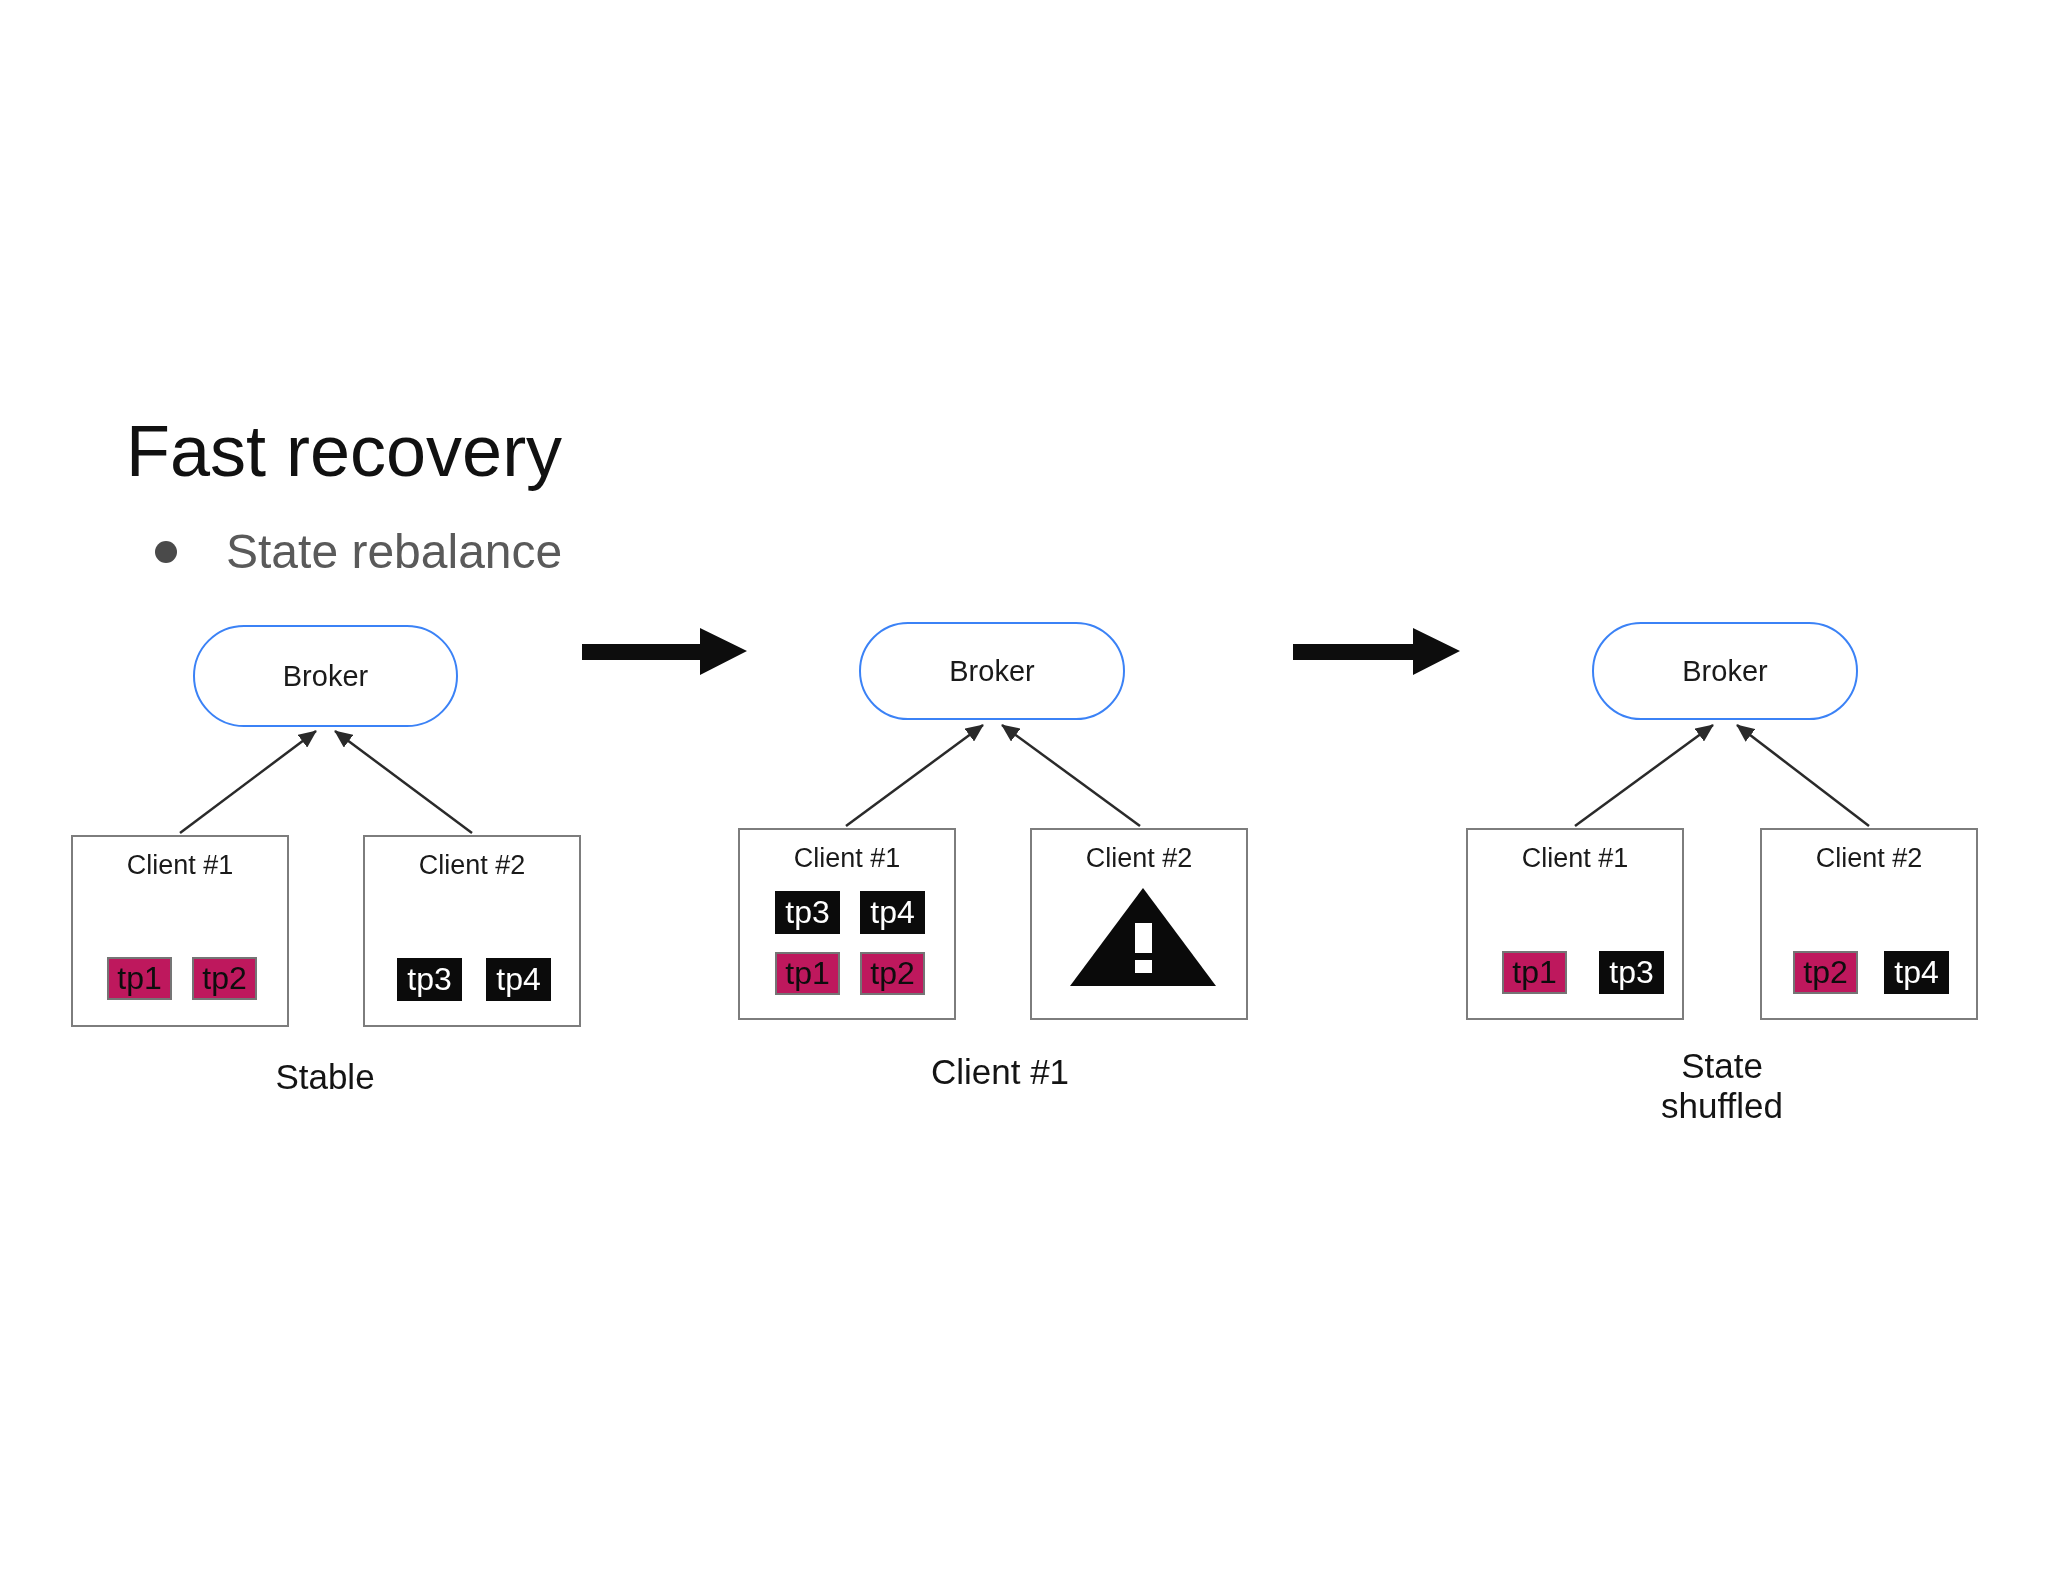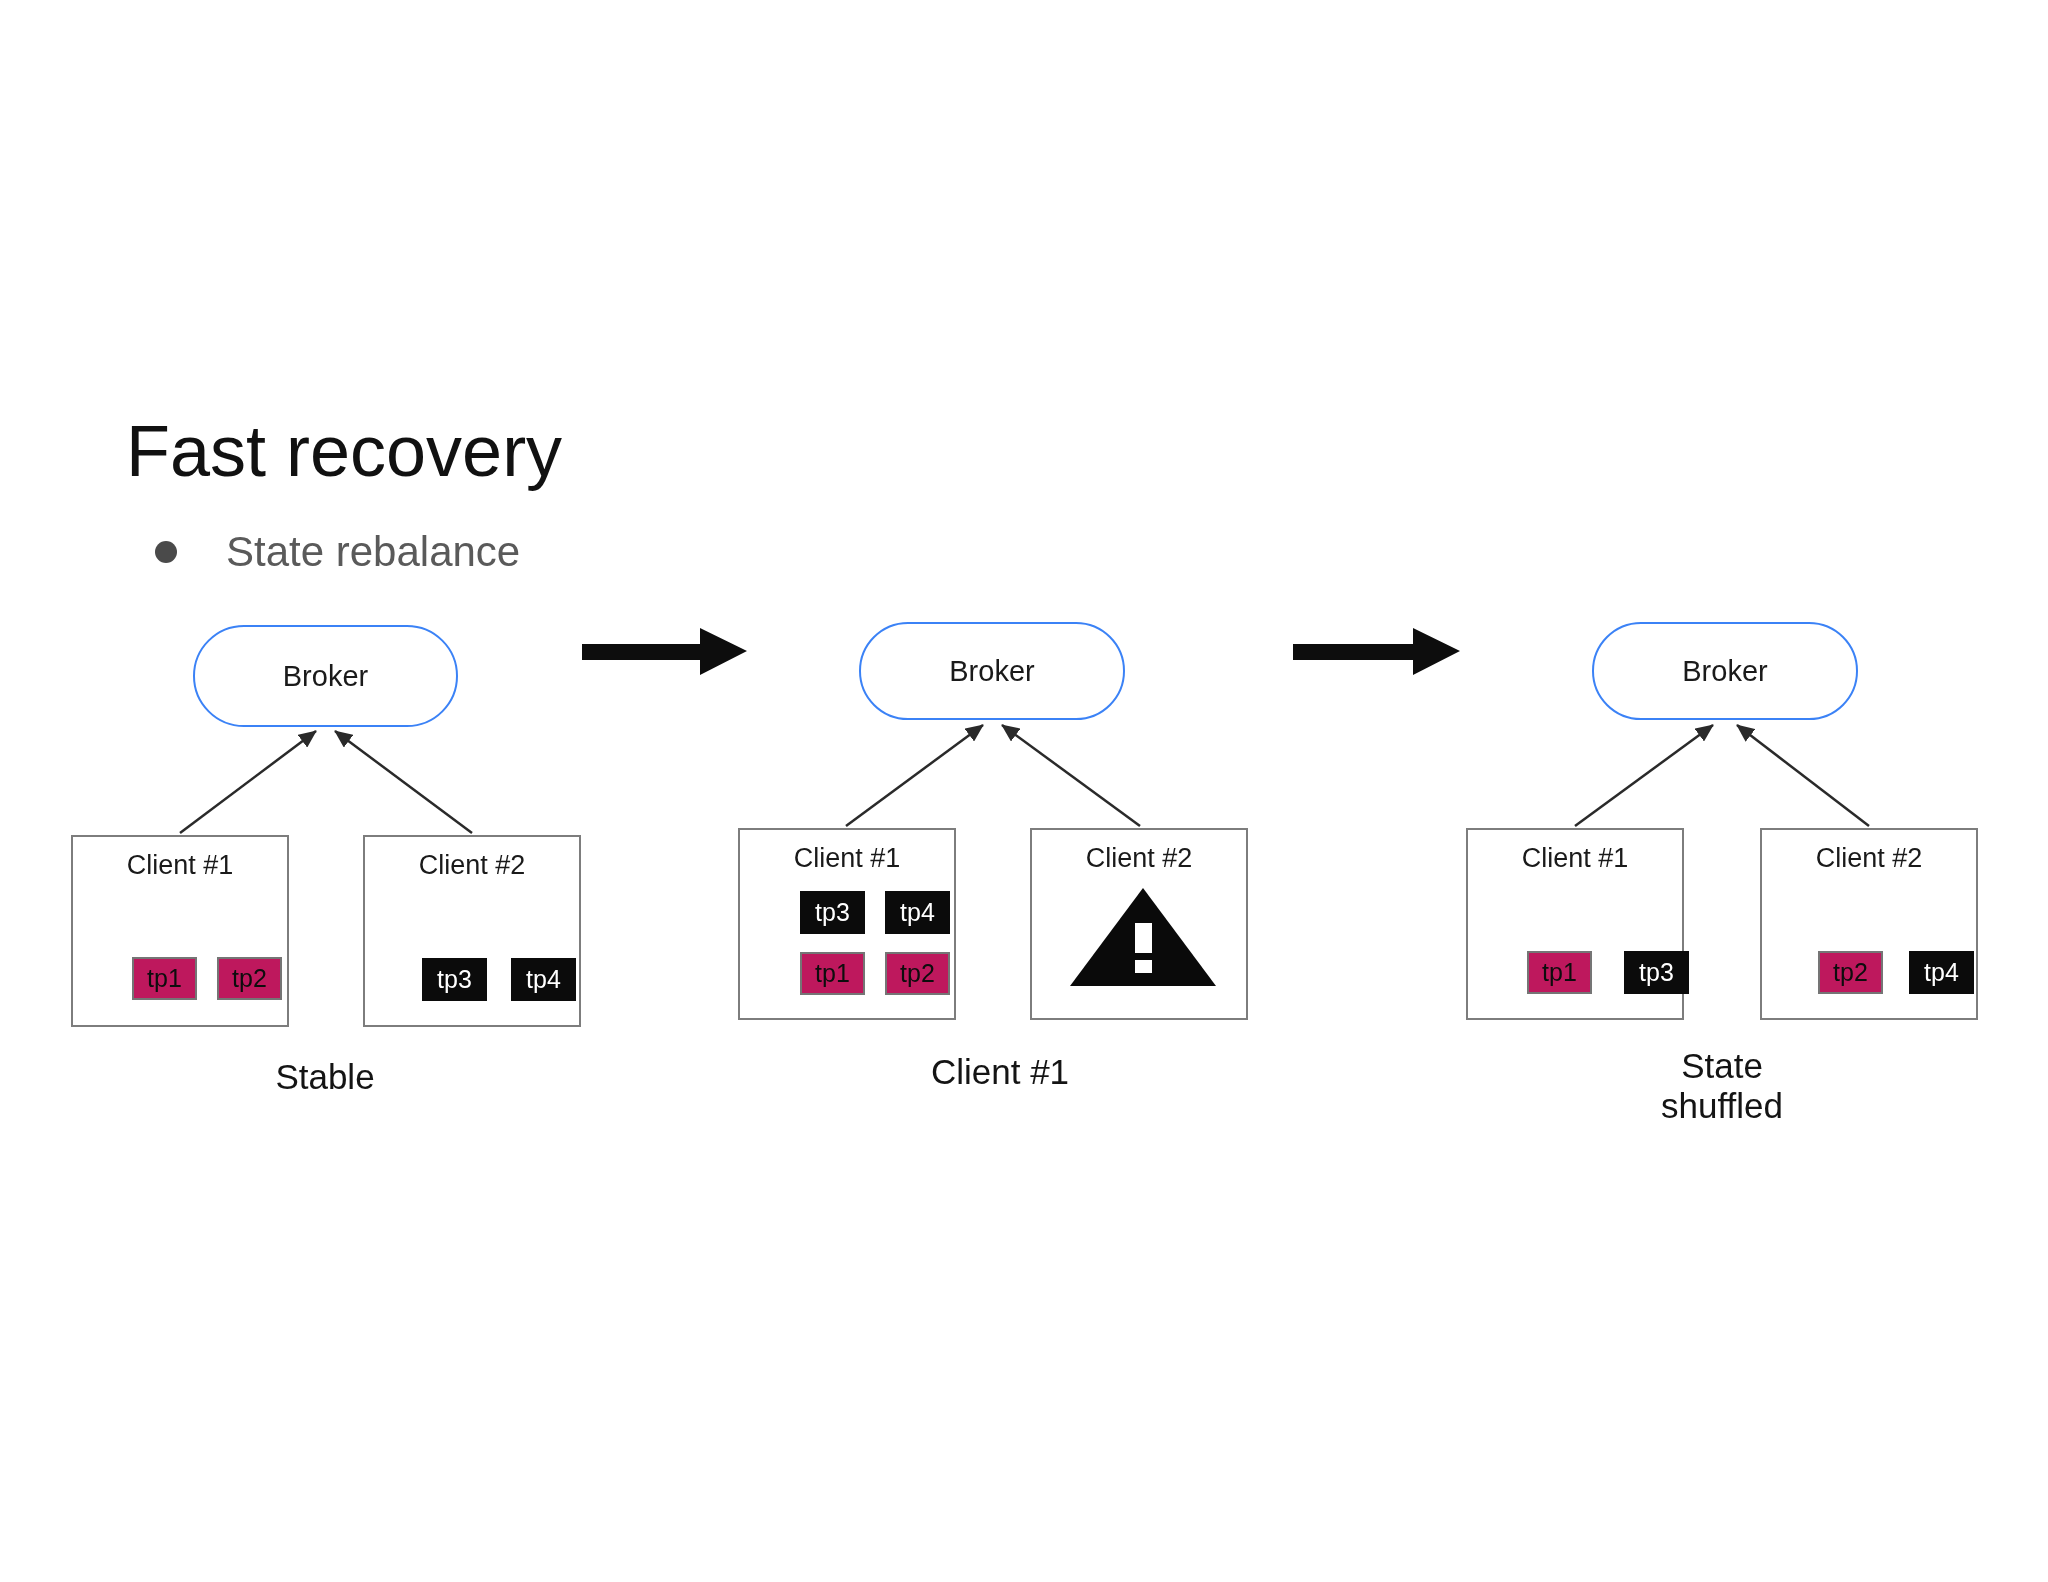--- a/index.html
+++ b/index.html
@@ -10,40 +10,40 @@
   .title{
     position:absolute;left:126px;top:412px;font-size:72px;line-height:1.1;
     font-weight:400;color:#111;white-space:nowrap;
   }
   .bullet-row{position:absolute;left:144px;top:522px;height:60px;}
   .bullet-dot{
     position:absolute;left:11px;top:19px;width:22px;height:22px;border-radius:50%;
     background:#4a4a4a;
   }
   .bullet-text{
-    position:absolute;left:82px;top:0;font-size:42px;line-height:60px;color:#5a5a5a;
+    position:absolute;left:82px;top:0;font-size:48px;line-height:60px;color:#5a5a5a;
     white-space:nowrap;
   }
   .overlay{position:absolute;left:0;top:0;width:2048px;height:1582px;}
   .broker{
     position:absolute;background:#fff;border:2px solid #3b82f6;border-radius:52px;
     display:flex;align-items:center;justify-content:center;
     font-size:29px;color:#1a1a1a;box-sizing:border-box;
   }
   .client-box{
     position:absolute;width:218px;height:192px;background:#fff;
     border:2px solid #7d7d7d;box-sizing:border-box;
   }
   .client-label{
     position:absolute;left:0;top:13px;width:100%;text-align:center;
     font-size:27px;color:#1a1a1a;
   }
   .tp{
     position:absolute;width:65px;height:43px;display:flex;align-items:center;
-    justify-content:center;font-size:25px;box-sizing:border-box;margin-left:25px;
+    justify-content:center;font-size:32px;box-sizing:border-box;
   }
   .tp.gray{background:#be185d;border:2px solid #757575;color:#0d0d0d;}
   .tp.black{background:#0b0b0b;border:2px solid #0b0b0b;color:#ffffff;}
   .caption{
     position:absolute;width:460px;text-align:center;font-size:35px;line-height:40px;
     color:#141414;
   }
   .warning{position:absolute;left:37px;top:57px;width:148px;height:100px;}
 </style>
 </head>

